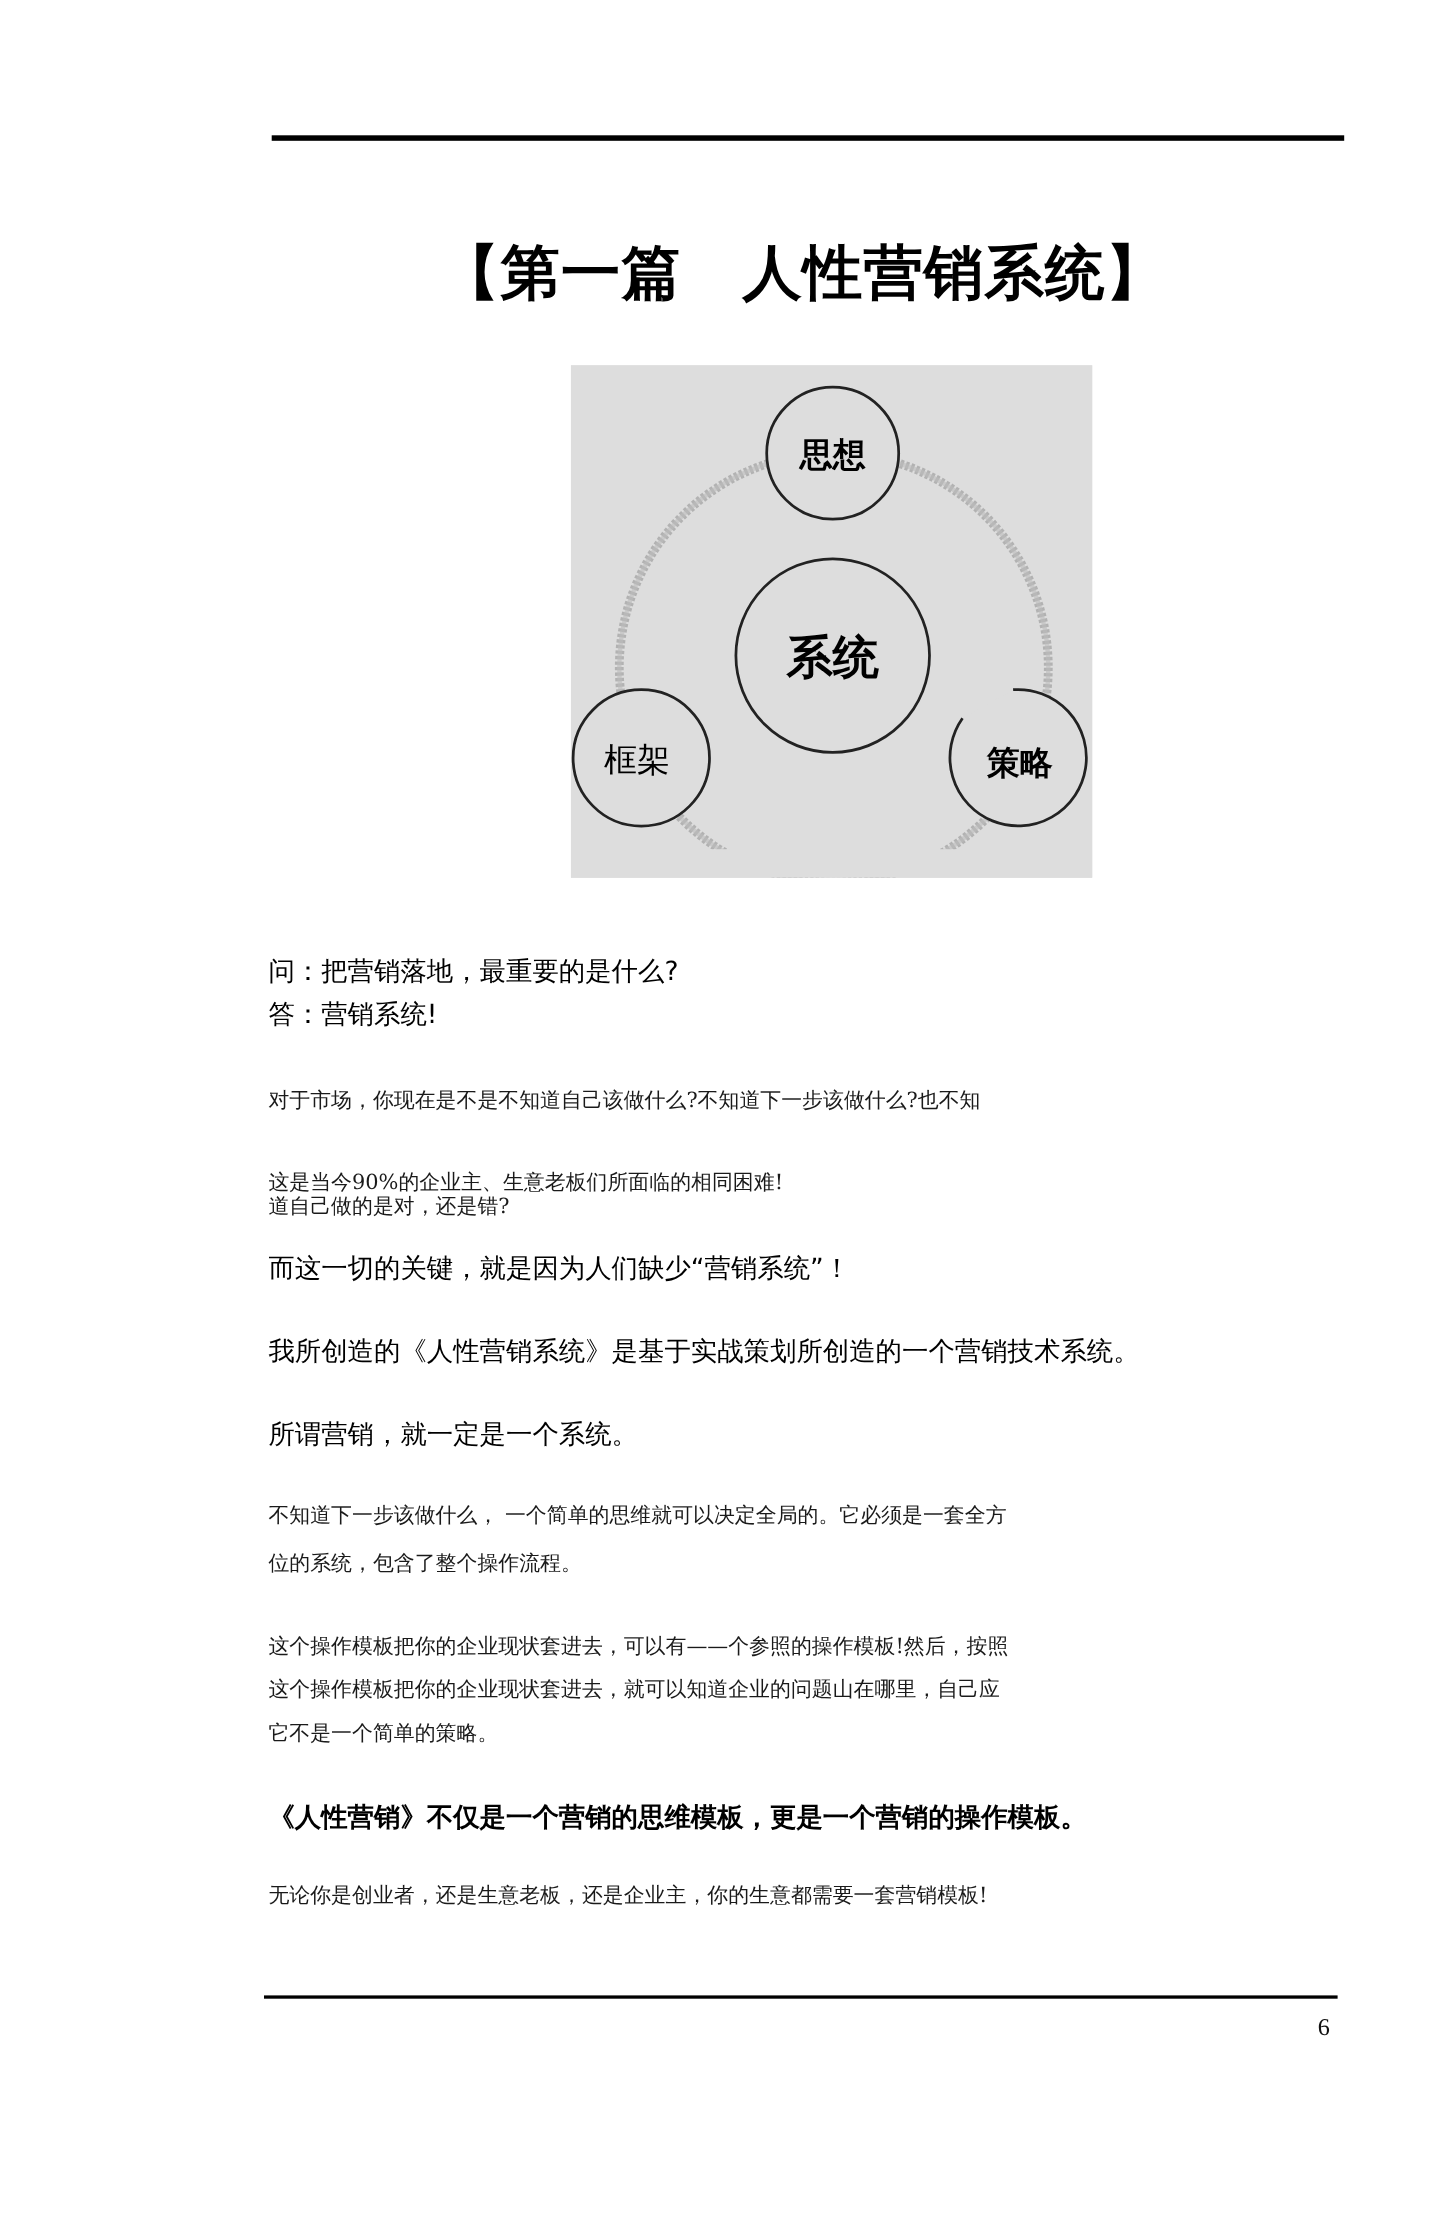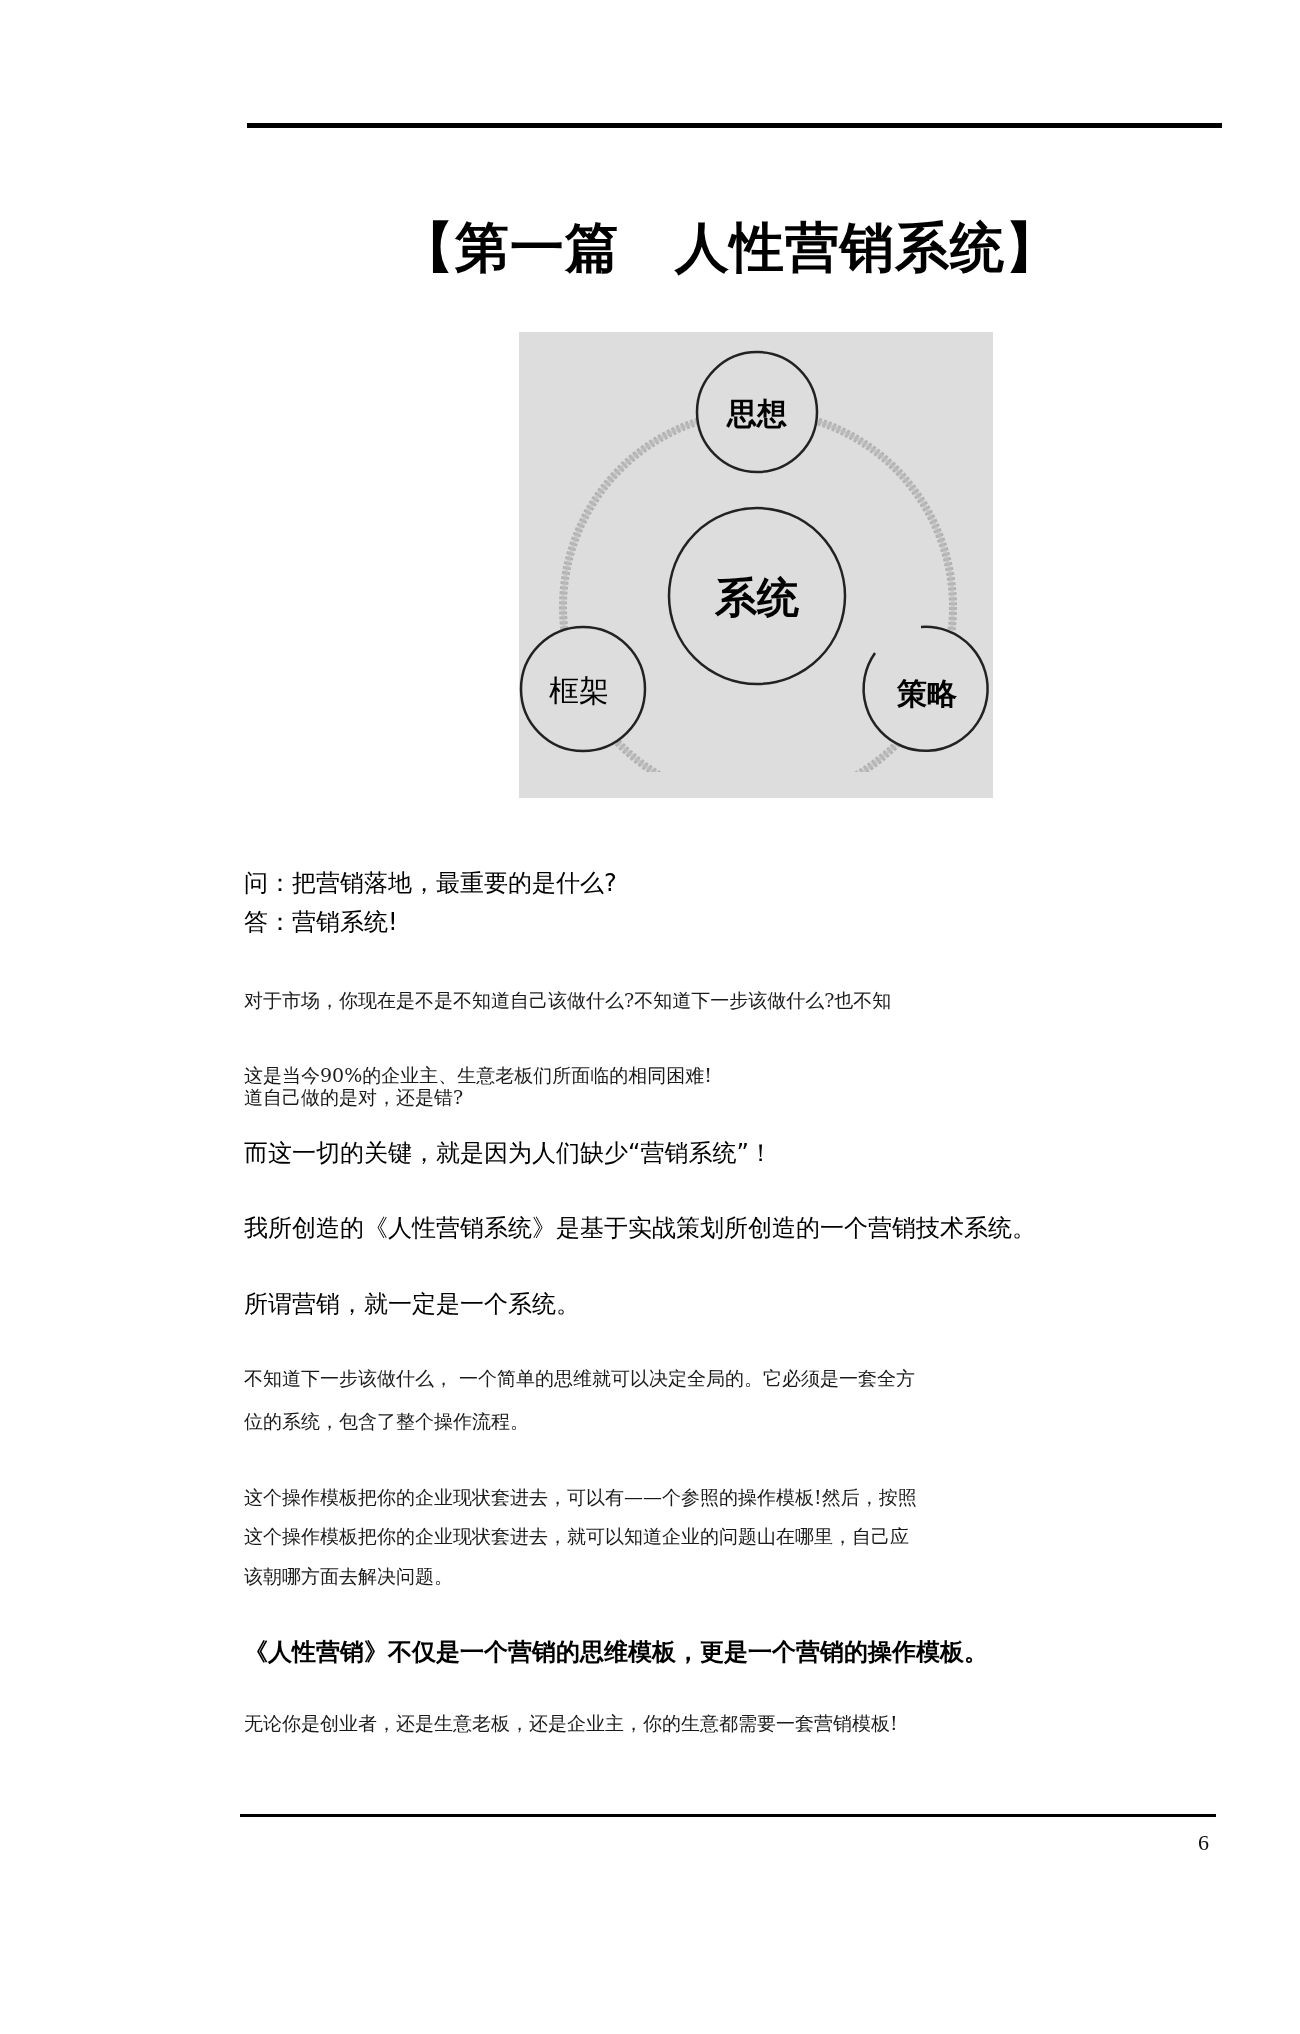--- a/index.html
+++ b/index.html
@@ -59,20 +59,20 @@
 
 <div class="line sans" style="top:1211px">我所创造的《人性营销系统》是基于实战策划所创造的一个营销技术系统。</div>
 
 <div class="line sans" style="top:1287px">所谓营销，就一定是一个系统。</div>
 
 <div class="line" style="top:1361px">不知道下一步该做什么， 一个简单的思维就可以决定全局的。它必须是一套全方</div>
 <div class="line" style="top:1404px">位的系统，包含了整个操作流程。</div>
 
 <div class="line" style="top:1480px">这个操作模板把你的企业现状套进去，可以有——个参照的操作模板!然后，按照</div>
 <div class="line" style="top:1519px">这个操作模板把你的企业现状套进去，就可以知道企业的问题山在哪里，自己应</div>
-<div class="line" style="top:1559px">该朝哪方面去解决问题。</div>
+<div class="line" style="top:1559px">它不是一个简单的策略。</div>
 
 <div class="line sans bold" style="top:1635px">《人性营销》不仅是一个营销的思维模板，更是一个营销的操作模板。</div>
 
 <div class="line" style="top:1706px">无论你是创业者，还是生意老板，还是企业主，你的生意都需要一套营销模板!</div>
 
 <div class="rule-bottom"></div>
 <div class="pagenum">6</div>
 
 </body></html>

